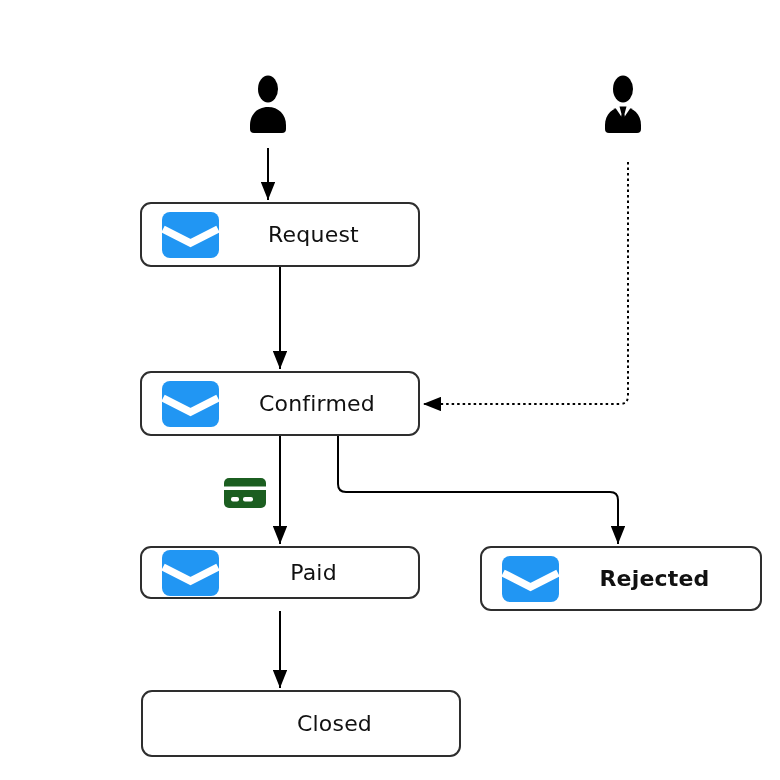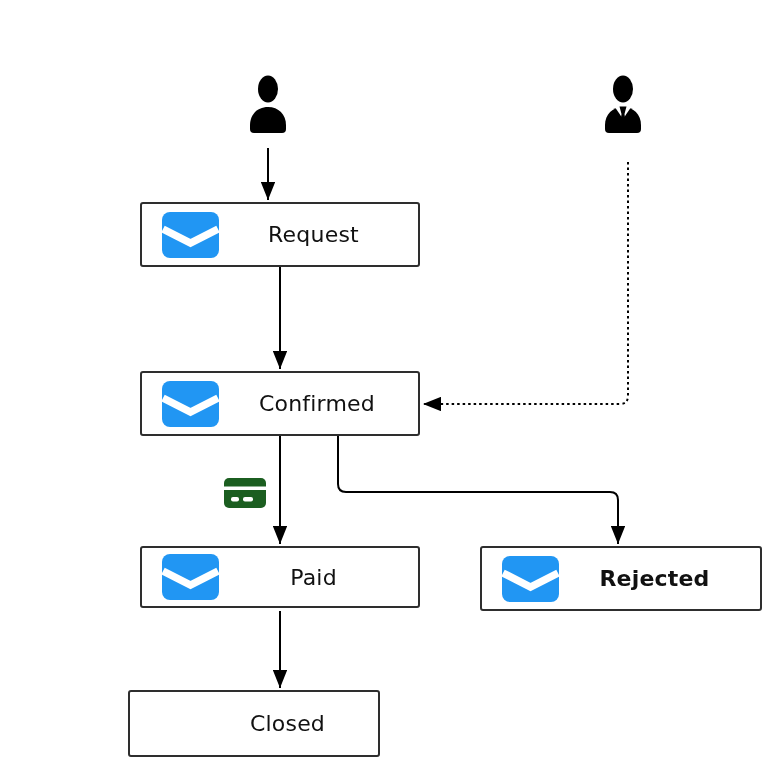--- a/index.html
+++ b/index.html
@@ -12,30 +12,30 @@
   .canvas{position:relative;width:780px;height:780px;background:var(--canvas-bg,#fff);}
   .edges{position:absolute;left:0;top:0;width:780px;height:780px;}
   .actor{position:absolute;width:40px;height:60px;}
   .actor-customer{left:248px;top:75px;}
   .actor-manager{left:603px;top:75px;}
   .node{
     position:absolute;
     box-sizing:border-box;
     background:var(--node-bg,#fff);
     border:2px solid var(--node-border,#2e2e2e);
-    border-radius:3px;
+    border-radius:11px;
     display:flex;align-items:center;
     padding:0 10px 0 20px;
     justify-content:space-between;
   }
   .node-request  {left:140px;top:202px;width:280px;height:65px;}
   .node-confirmed{left:140px;top:371px;width:280px;height:65px;gap:7px;}
-  .node-paid     {left:140px;top:546px;width:280px;height:62px;}
+  .node-paid     {left:140px;top:546px;width:280px;height:53px;}
   .node-rejected {left:480px;top:546px;width:282px;height:65px;font-weight:bold;}
-  .node-closed   {left:128px;top:690px;width:252px;height:67px;}
+  .node-closed   {left:141px;top:690px;width:320px;height:67px;}
   .icon-slot{flex:0 0 57px;width:57px;height:46px;}
   .node-label{
     flex:1;text-align:center;
     font-size:22px;color:var(--text,#111);
     letter-spacing:0.2px;
   }
   .card-icon{position:absolute;left:224px;top:478px;width:42px;height:30px;}
   .env{display:block;width:57px;height:46px;}
 </style>
 </head>

